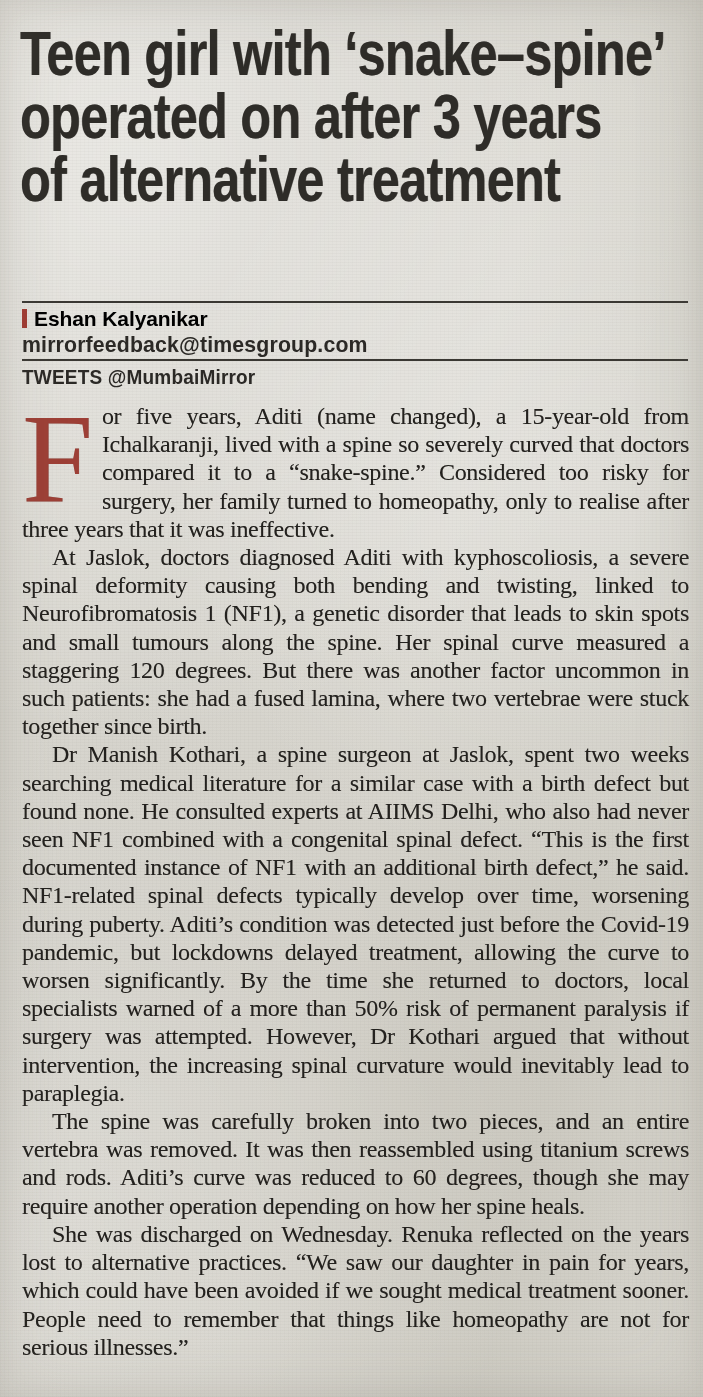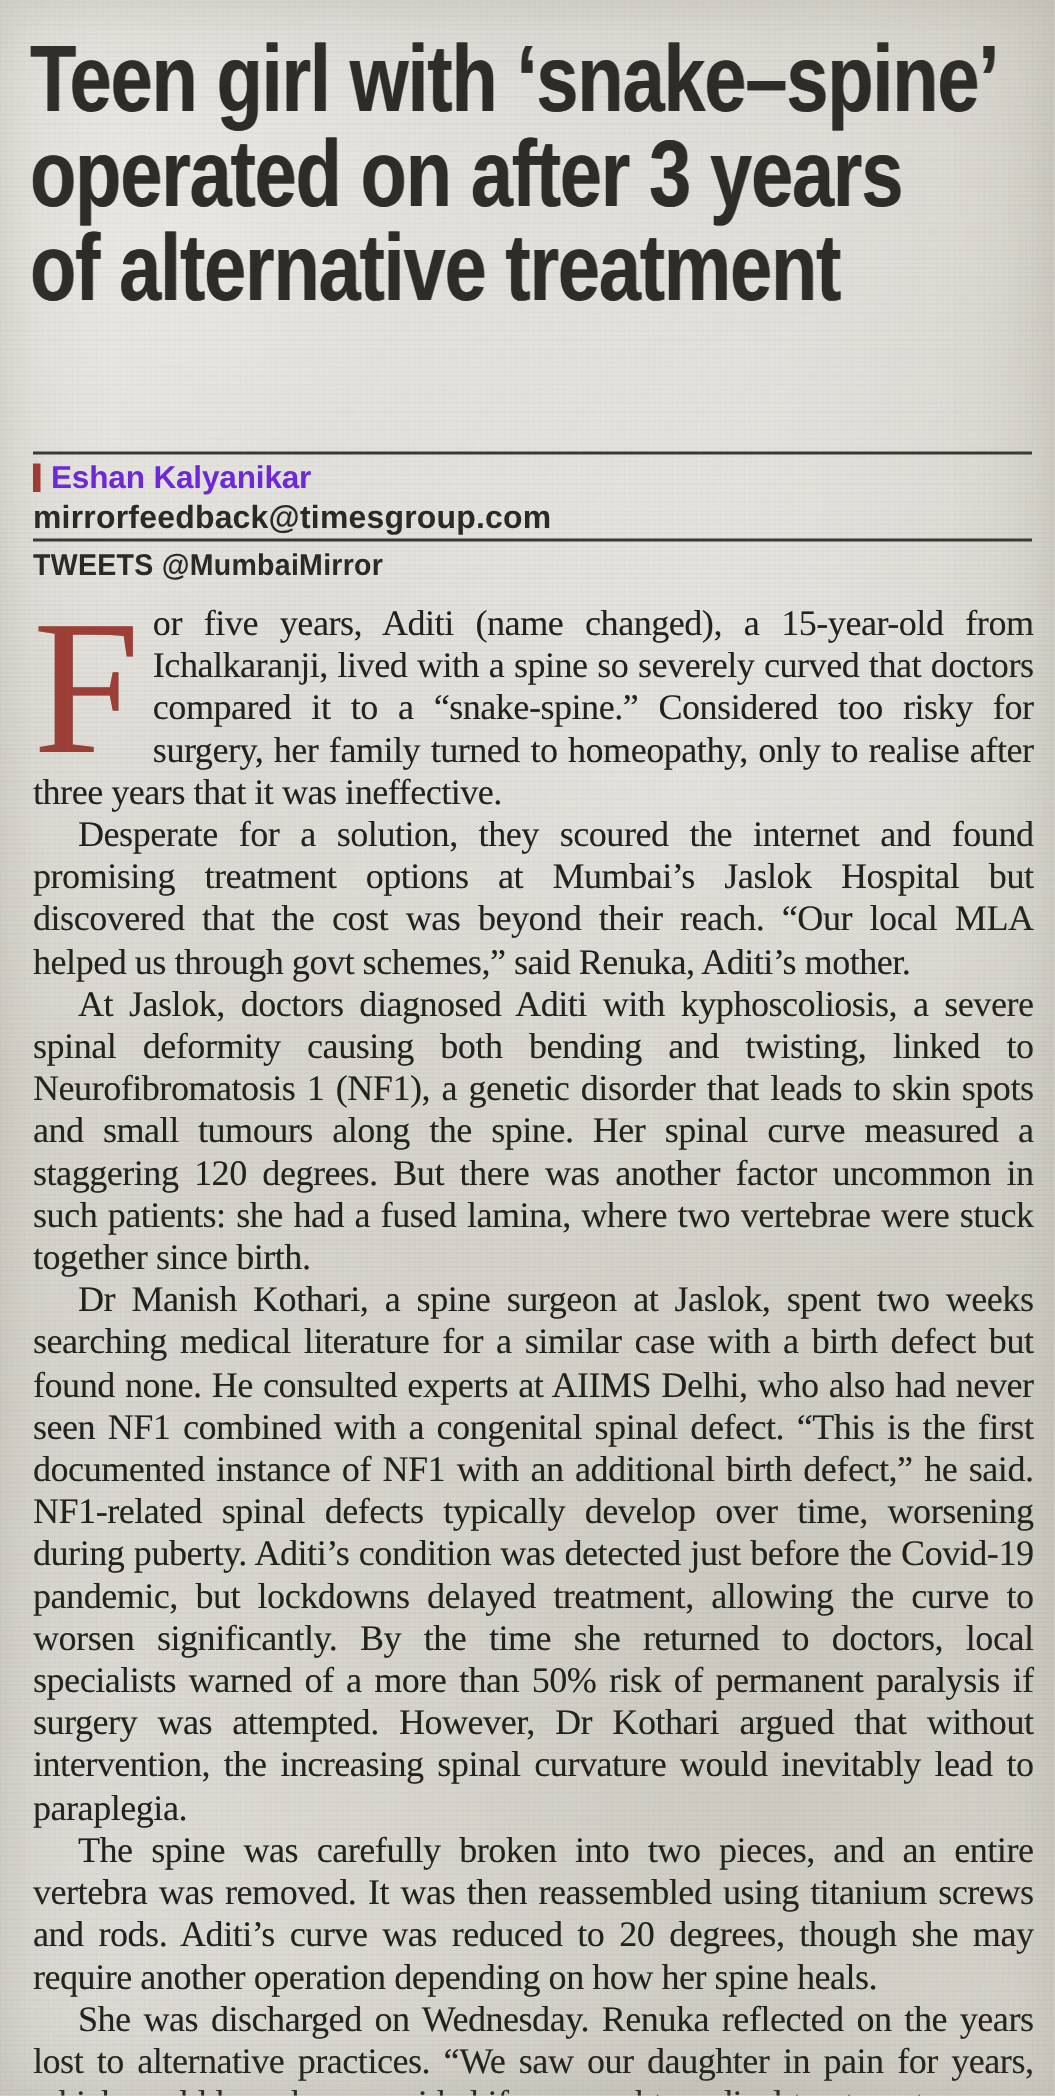--- a/index.html
+++ b/index.html
@@ -99,21 +99,21 @@
     height: 25px;
   }
   .byline-bar {
     width: 5px;
     height: 19px;
     background: #a03a32;
     display: block;
     flex: 0 0 auto;
   }
   .byline-name {
-    color: #6d28d9;
+    color: #000000;
     font-size: 21px;
     font-weight: 700;
     line-height: 21px;
     letter-spacing: -0.1px;
   }
   .byline-email {
     color: #2b2926;
     font-size: 21.5px;
     font-weight: 700;
     line-height: 24px;
@@ -205,22 +205,21 @@
     </div>
     <div class="byline-email">mirrorfeedback@timesgroup.com</div>
   </div>
 
   <div class="rule mid"></div>
 
   <div class="tweets">TWEETS @MumbaiMirror</div>
 
   <div class="article">
     <p class="lead extra-tight">For five years, Aditi (name changed), a 15-year-old from Ichalkaranji, lived with a spine so severely curved that doctors compared it to a “snake-spine.” Considered too risky for surgery, her family turned to homeopathy, only to realise after three years that it was ineffective.</p>
-    <p class="extra-tight">Desperate for a solution, they scoured the internet and found promising treatment options at Mumbai’s Jaslok Hospital but discovered that the cost was beyond their reach. “Our local MLA helped us through govt schemes,” said Renuka, Aditi’s mother.</p>
     <p class="extra-tight">At Jaslok, doctors diagnosed Aditi with kyphoscoliosis, a severe spinal deformity causing both bending and twisting, linked to Neurofibromatosis 1 (NF1), a genetic disorder that leads to skin spots and small tumours along the spine. Her spinal curve measured a staggering 120 degrees. But there was another factor uncommon in such patients: she had a fused lamina, where two vertebrae were stuck together since birth.</p>
     <p class="extra-tight">Dr Manish Kothari, a spine surgeon at Jaslok, spent two weeks searching medical literature for a similar case with a birth defect but found none. He consulted experts at AIIMS Delhi, who also had never seen NF1 combined with a congenital spinal defect. “This is the first documented instance of NF1 with an additional birth defect,” he said. NF1-related spinal defects typically develop over time, worsening during puberty. Aditi’s condition was detected just before the Covid-19 pandemic, but lockdowns delayed treatment, allowing the curve to worsen significantly. By the time she returned to doctors, local specialists warned of a more than 50% risk of permanent paralysis if surgery was attempted. However, Dr Kothari argued that without intervention, the increasing spinal curvature would inevitably lead to paraplegia.</p>
-    <p class="extra-tight"> The spine was carefully broken into two pieces, and an entire vertebra was removed. It was then reassembled using titanium screws and rods. Aditi’s curve was reduced to 20 degrees, though she may require another operation depending on how her spine heals.</p>
+    <p class="extra-tight"> The spine was carefully broken into two pieces, and an entire vertebra was removed. It was then reassembled using titanium screws and rods. Aditi’s curve was reduced to 60 degrees, though she may require another operation depending on how her spine heals.</p>
     <p class="extra-tight">She was discharged on Wednesday. Renuka reflected on the years lost to alternative practices. “We saw our daughter in pain for years, which could have been avoided if we sought medical treatment sooner. People need to remember that things like homeopathy are not for serious illnesses.”</p>
   </div>
 
 </div>
 
 <div class="vignette"></div>
 
 </body></html>

